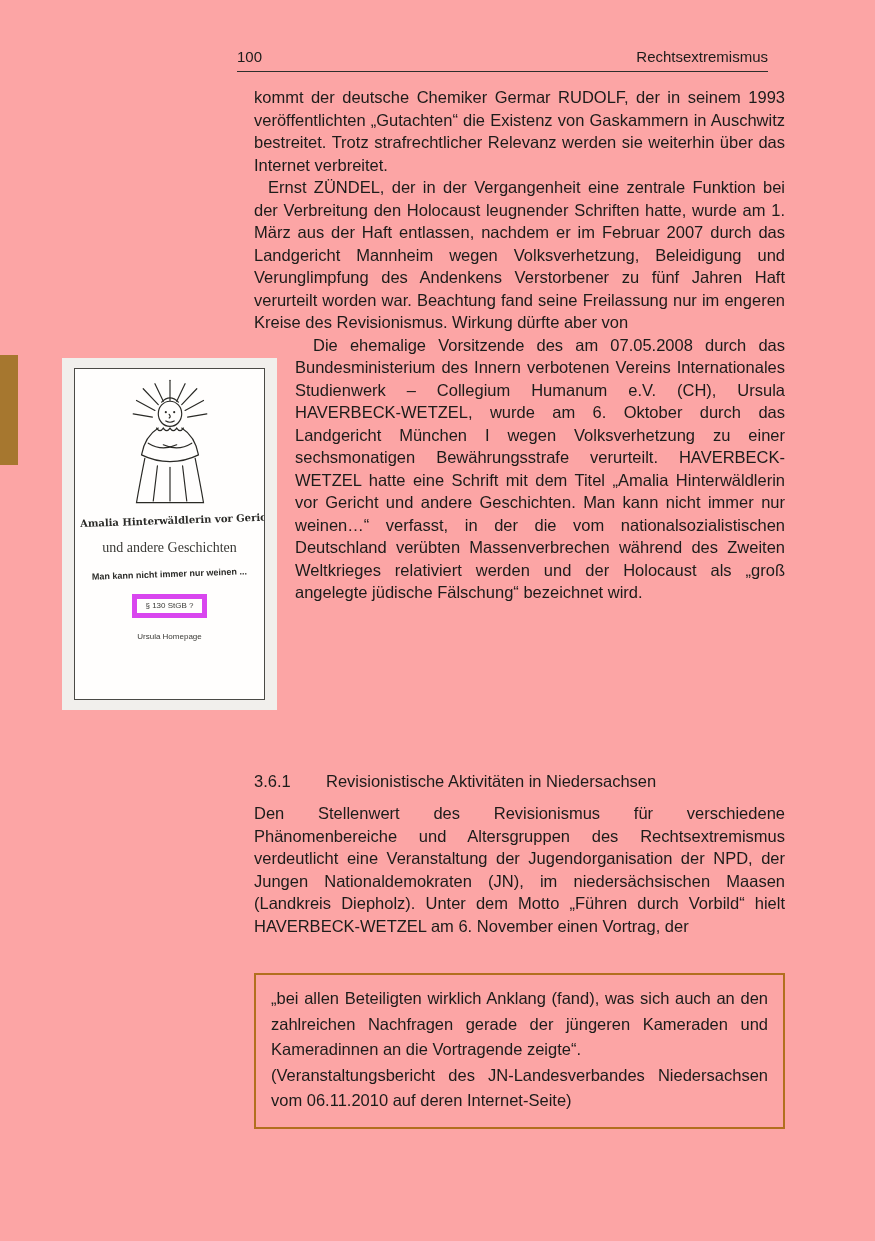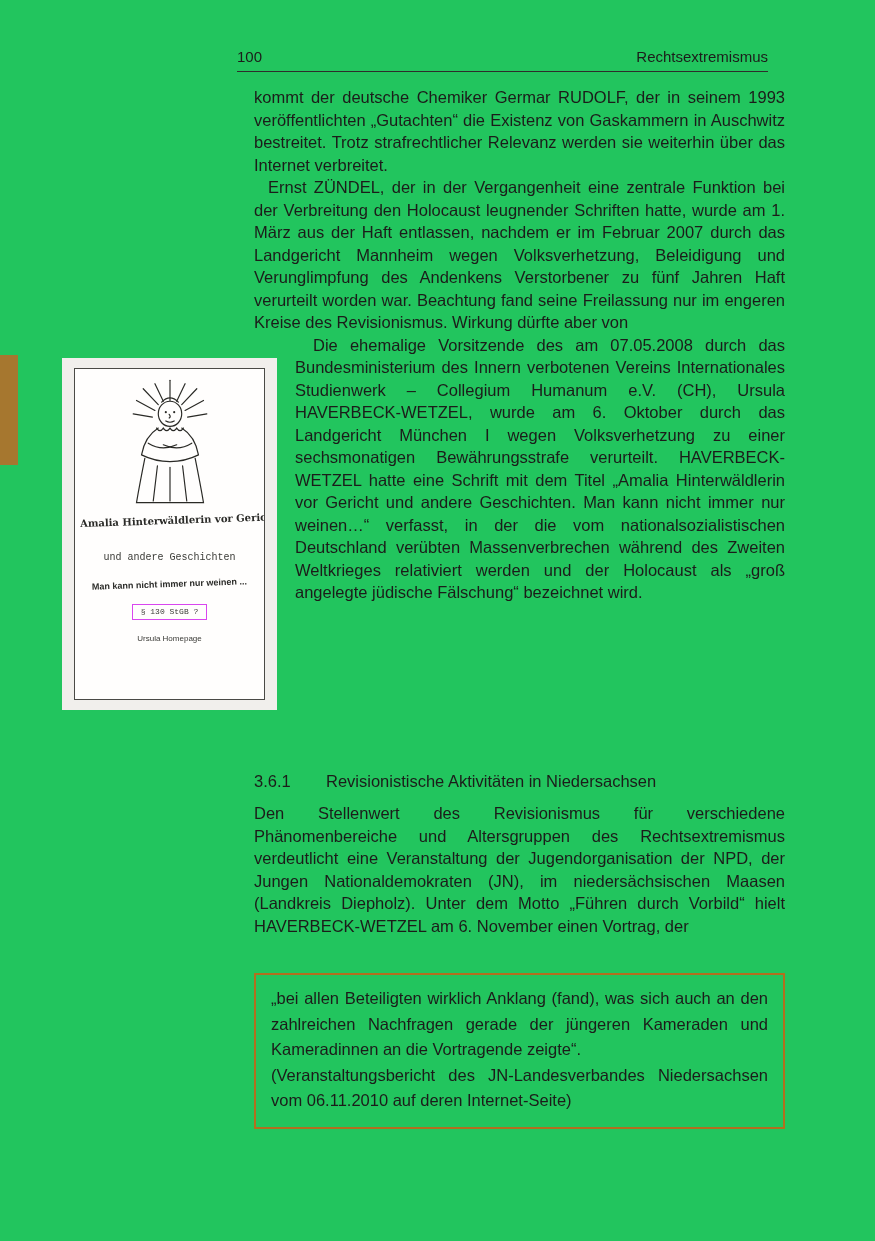--- a/index.html
+++ b/index.html
@@ -4,21 +4,21 @@
 <style>
   * { margin: 0; padding: 0; box-sizing: border-box; }
   html, body { background: #ffffff; }
   body {
     width: 875px; height: 1241px;
     font-family: "Liberation Sans", sans-serif;
     color: #1c1c1a;
     position: relative;
     overflow: hidden;
   }
-  .page { position: relative; width: 875px; height: 1241px; background: #22c55e; }
+  .page { position: relative; width: 875px; height: 1241px; background: #fca5a5; }
 
   .margin-tab {
     position: absolute; left: 0; top: 355px;
     width: 18px; height: 110px;
     background: #a6772f;
   }
 
   .page-header {
     position: absolute; left: 237px; top: 48px; width: 531px;
     display: flex; justify-content: space-between; align-items: flex-end;
@@ -65,42 +65,41 @@
     font-family: "DejaVu Serif", serif;
     font-weight: bold;
     font-size: 10px; line-height: 12px;
     white-space: nowrap;
     transform: rotate(-2deg);
     margin-top: 4px;
     color: #2b2b28;
   }
   .bc-sub {
     display: block;
-    font-family: Liberation Mono, monospace;
-    font-size: 10px; line-height: 10px;
-    margin-top: 26px;
+    font-family: Liberation Serif, serif;
+    font-size: 14px; line-height: 10px;
+    margin-top: 16px;
     color: #3a3a36;
   }
   .bc-line3 {
     display: block;
     font-size: 9px; line-height: 11px;
     font-weight: bold;
     white-space: nowrap;
     transform: rotate(-2deg);
     margin-top: 16px;
     color: #2b2b28;
   }
   .bc-stamp {
     display: inline-block;
-    border: 1px solid #d946ef;
+    border: 5px solid #d946ef;
     font-size: 8px; line-height: 12px;
     padding: 1px 8px;
     margin-top: 14px;
     color: #3a3a36;
-    font-family: Liberation Mono, monospace;
   }
   .bc-author {
     display: block;
     font-size: 8px; line-height: 10px;
     margin-top: 14px;
     color: #3a3a36;
   }
 
   .section-heading {
     clear: both;

